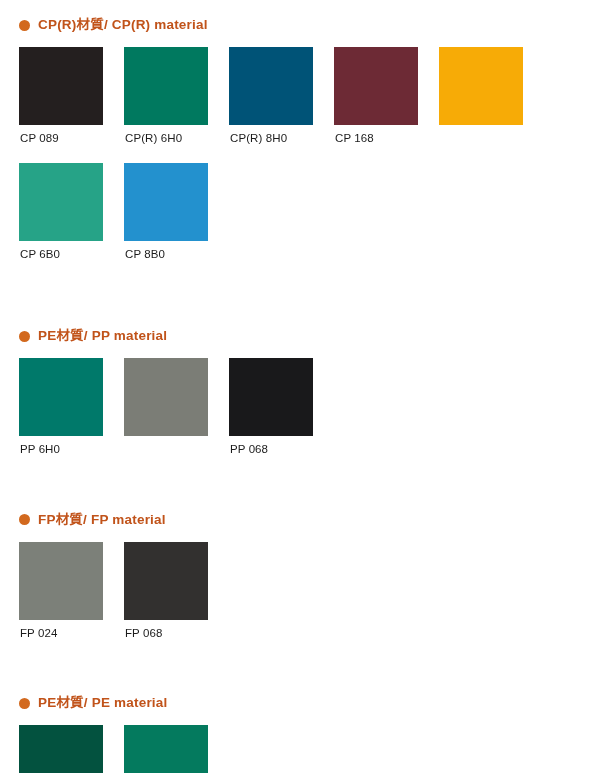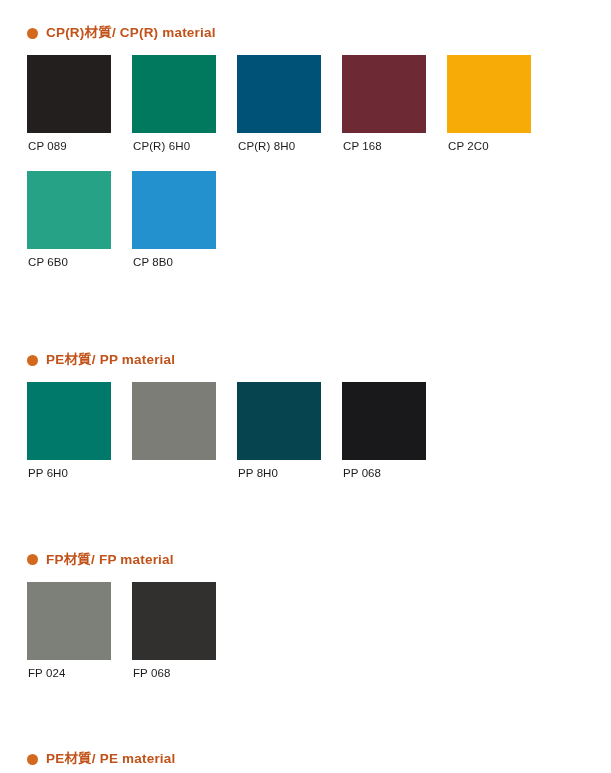--- a/index.html
+++ b/index.html
@@ -18,21 +18,21 @@
   }
 
   .catalog {
     width: 611px;
     padding: 0;
     box-sizing: border-box;
   }
 
   
   .section {
-    margin: 12px;
+    margin: 4px;
     padding: 5px;
   }
   .section-header {
     display: flex;
     align-items: center;
     gap: 8px;
     padding: 0 0 0 10px;
     height: 32px;
     box-sizing: border-box;
   }
@@ -110,21 +110,20 @@
           <div class="swatch-cell">
             <span class="swatch-chip" style="background: rgb(0, 83, 119);"></span>
             <span class="swatch-label">CP(R) 8H0</span>
           </div>
           <div class="swatch-cell">
             <span class="swatch-chip" style="background: rgb(109, 42, 53);"></span>
             <span class="swatch-label">CP 168</span>
           </div>
           <div class="swatch-cell">
             <span class="swatch-chip" style="background: rgb(247, 171, 6);"></span>
-            <span class="swatch-label">CP 2C0</span>
           </div>
         </div>
         <div class="row-gap"></div>
         <div class="swatch-grid">
           <div class="swatch-cell">
             <span class="swatch-chip" style="background: rgb(38, 163, 135);"></span>
             <span class="swatch-label">CP 6B0</span>
           </div>
           <div class="swatch-cell">
             <span class="swatch-chip" style="background: rgb(35, 145, 206);"></span>
@@ -138,24 +137,20 @@
           <span class="bullet-icon" style="background: rgb(210, 105, 30);"></span>
           <span class="section-title">PE材質/ PP material</span>
         </div>
         <div class="swatch-grid">
           <div class="swatch-cell">
             <span class="swatch-chip" style="background: rgb(0, 121, 106);"></span>
             <span class="swatch-label">PP 6H0</span>
           </div>
           <div class="swatch-cell">
             <span class="swatch-chip" style="background: rgb(123, 125, 118);"></span>
-          </div>
-          <div class="swatch-cell">
-            <span class="swatch-chip" style="background: rgb(6, 69, 79);"></span>
-            <span class="swatch-label">PP 8H0</span>
           </div>
           <div class="swatch-cell">
             <span class="swatch-chip" style="background: rgb(25, 25, 27);"></span>
             <span class="swatch-label">PP 068</span>
           </div>
         </div>
       </div>
       <div class="section-gap-sm"></div>
       <div class="section">
         <div class="section-header">

